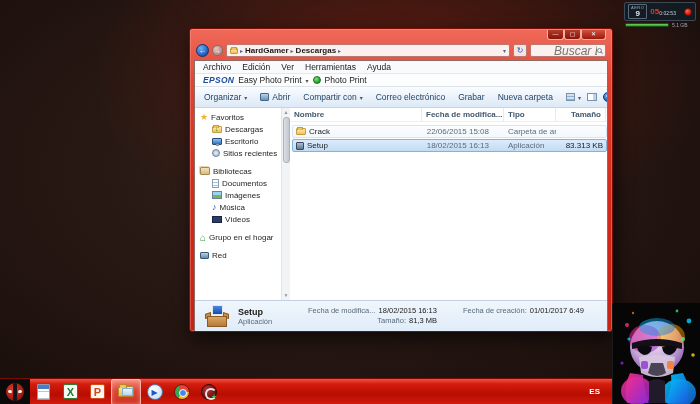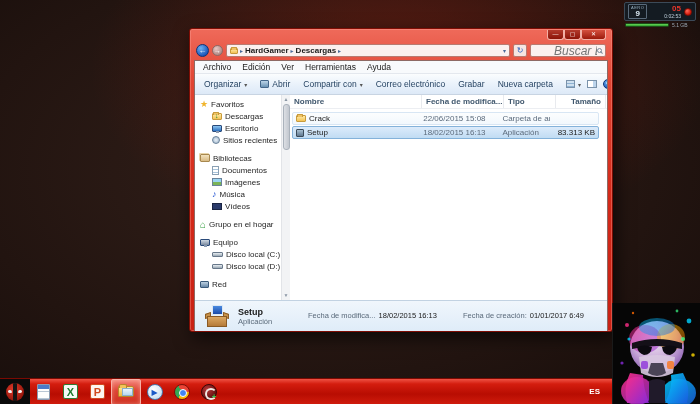--- a/index.html
+++ b/index.html
@@ -10,21 +10,21 @@
       radial-gradient(ellipse 760px 460px at 45% 42%, #33201a 0%, #221410 45%, #100907 85%, #0a0505 100%);
   }
 
   
   .hud { position:absolute; left:624px; top:2px; width:72px; }
   .hud-box { display:flex; align-items:center; gap:3px; background:rgba(18,28,38,.88);
     border:1px solid #3c4a58; border-radius:2px; padding:1px 3px; height:19px; }
   .hud-cell { border:1px solid #5a6a7a; border-radius:1px; padding:0 2px; text-align:center; }
   .hud-aero { font-size:4px; color:#9ab2c4; letter-spacing:.5px; }
   .hud-fps { font-size:8px; color:#d8e6f0; font-weight:bold; line-height:8px; }
-  .hud-mid { display:flex; flex-direction:column; align-items:flex-end; flex:1; }
+  .hud-mid { display:flex; flex-direction:row; align-items:flex-end; flex:1; }
   .hud-counter { font-size:8px; font-weight:bold; color:#e8352a; line-height:8px; }
   .hud-time { font-size:5px; color:#c2d2de; }
   .hud-dot { width:8px; height:8px; border-radius:50%; background:radial-gradient(circle at 35% 30%, #ff6a5a, #cf1608 70%); border:1px solid #7a0e04; }
   .hud-bar-row { display:flex; align-items:center; gap:3px; margin-top:1px; padding:0 1px; }
   .hud-bar { width:44px; height:4px; background:linear-gradient(180deg,#66d95a,#2f9c2a); border:1px solid #1c4a18; border-radius:1px; }
   .hud-size { font-size:5px; color:#9aa8b4; }
 
   
   .window { position:absolute; left:189px; top:28px; width:424px; height:304px;
     background:linear-gradient(180deg,#ef6a5a 0%,#e04432 18%,#d42a1a 55%,#c82114 100%);
@@ -113,21 +113,21 @@
   .vscroll { width:9px; background:#f2f3f5; border-left:1px solid #e2e4e8; display:flex; flex-direction:column; align-items:center; }
   .vs-arrow { font-size:5px; color:#8a96a4; height:9px; line-height:9px; }
   .vs-thumb { width:7px; height:46px; background:linear-gradient(90deg,#dcdfe4,#c2c7cf); border:1px solid #aab2bc; border-radius:3px; }
   .vs-spacer { flex:1; }
 
   .filelist { flex:1; display:flex; flex-direction:column; overflow:hidden; font-size:8px; }
   .fl-header { display:flex; height:14px; border-bottom:1px solid #eceef2; color:#41586e; }
   .fl-header .col { border-right:1px solid #e8eaee; padding:2px 4px 0; white-space:nowrap; overflow:hidden;font-weight:bold; }
   .col-name { width:132px; } .col-date { width:82px; } .col-type { width:52px; } .col-size { width:50px; text-align:right; }
   .fl-rows { padding-top:3px; }
-  .fl-row { display:flex; height:13px; align-items:center; margin:0 8px 1px 2px; border:1px solid transparent; border-radius:2px; color:#212121; }
+  .fl-row { display:flex; height:13px; align-items:center; margin:0 0 1px 2px; border:1px solid transparent; border-radius:2px; color:#212121; }
   .fl-row .col { padding:0 3px; white-space:nowrap; overflow:hidden; }
   .fl-row .col-date, .fl-row .col-type { color:#5c6b7c; }
   .fl-row.hovered { border-color:#d8e6f4; background:linear-gradient(180deg,#fcfdfe,#f2f8fd); }
   .fl-row.selected { border-color:#84b2da; background:linear-gradient(180deg,#dcebfb,#c1dcf3); }
   .name-cell { display:flex; align-items:center; gap:3px; }
   .appic { width:8px; height:8px; background:linear-gradient(#a8c0d2,#5f7890); border:1px solid #3a4a5a; border-radius:1px; }
 
   .details { height:31px; background:linear-gradient(180deg,#f0f6fc,#dfecf8); border-top:1px solid #c2d2e2;
     display:flex; align-items:center; gap:8px; padding:0 10px; font-size:7.5px; color:#4a5a6a; }
   .box-icon { position:relative; width:25px; height:22px; flex:none; }
@@ -230,20 +230,27 @@
 
     <div class="win-client">
       <div class="menubar">
         <span>Archivo</span>
         <span>Edición</span>
         <span>Ver</span>
         <span>Herramientas</span>
         <span>Ayuda</span>
       </div>
 
+      <div class="epson-bar">
+        <span class="epson-brand">EPSON</span>
+        <span>Easy Photo Print</span>
+        <span class="drop-arrow">▾</span>
+        <span class="epson-dot"></span>
+        <span>Photo Print</span>
+      </div>
 
       <div class="commandbar">
         <span class="cmd-item">
           <span>Organizar</span>
           <span class="drop-arrow">▾</span>
         </span>
         <span class="cmd-item">
           <span class="mini-app"></span>
           <span>Abrir</span>
         </span>
@@ -314,34 +321,20 @@
             </div>
           </div>
 
           <div class="sb-section">
             <div class="sb-head">
               <span class="sb-icon house">⌂</span>
               <span>Grupo en el hogar</span>
             </div>
           </div>
 
-          <div class="sb-section">
-            <div class="sb-head">
-              <span class="sb-icon mon grey"></span>
-              <span>Equipo</span>
-            </div>
-            <div class="sb-item">
-              <span class="sb-icon hdd"></span>
-              <span>Disco local (C:)</span>
-            </div>
-            <div class="sb-item">
-              <span class="sb-icon hdd"></span>
-              <span>Disco local (D:)</span>
-            </div>
-          </div>
 
           <div class="sb-section">
             <div class="sb-head">
               <span class="sb-icon netpc"></span>
               <span>Red</span>
             </div>
           </div>
         </div>
 
         <div class="vscroll">
@@ -390,20 +383,24 @@
         </div>
         <div class="dp-namecol">
           <div class="dp-name">Setup</div>
           <div class="dp-type">Aplicación</div>
         </div>
         <div class="dp-fields">
           <div>
             <div class="dp-row">
               <span class="dp-label">Fecha de modifica...</span>
               <span class="dp-value">18/02/2015 16:13</span>
+            </div>
+            <div class="dp-row" style="justify-content:flex-end;">
+              <span class="dp-label">Tamaño:</span>
+              <span class="dp-value">81,3 MB</span>
             </div>
           </div>
           <div>
             <div class="dp-row">
               <span class="dp-label">Fecha de creación:</span>
               <span class="dp-value">01/01/2017 6:49</span>
             </div>
           </div>
         </div>
       </div>

